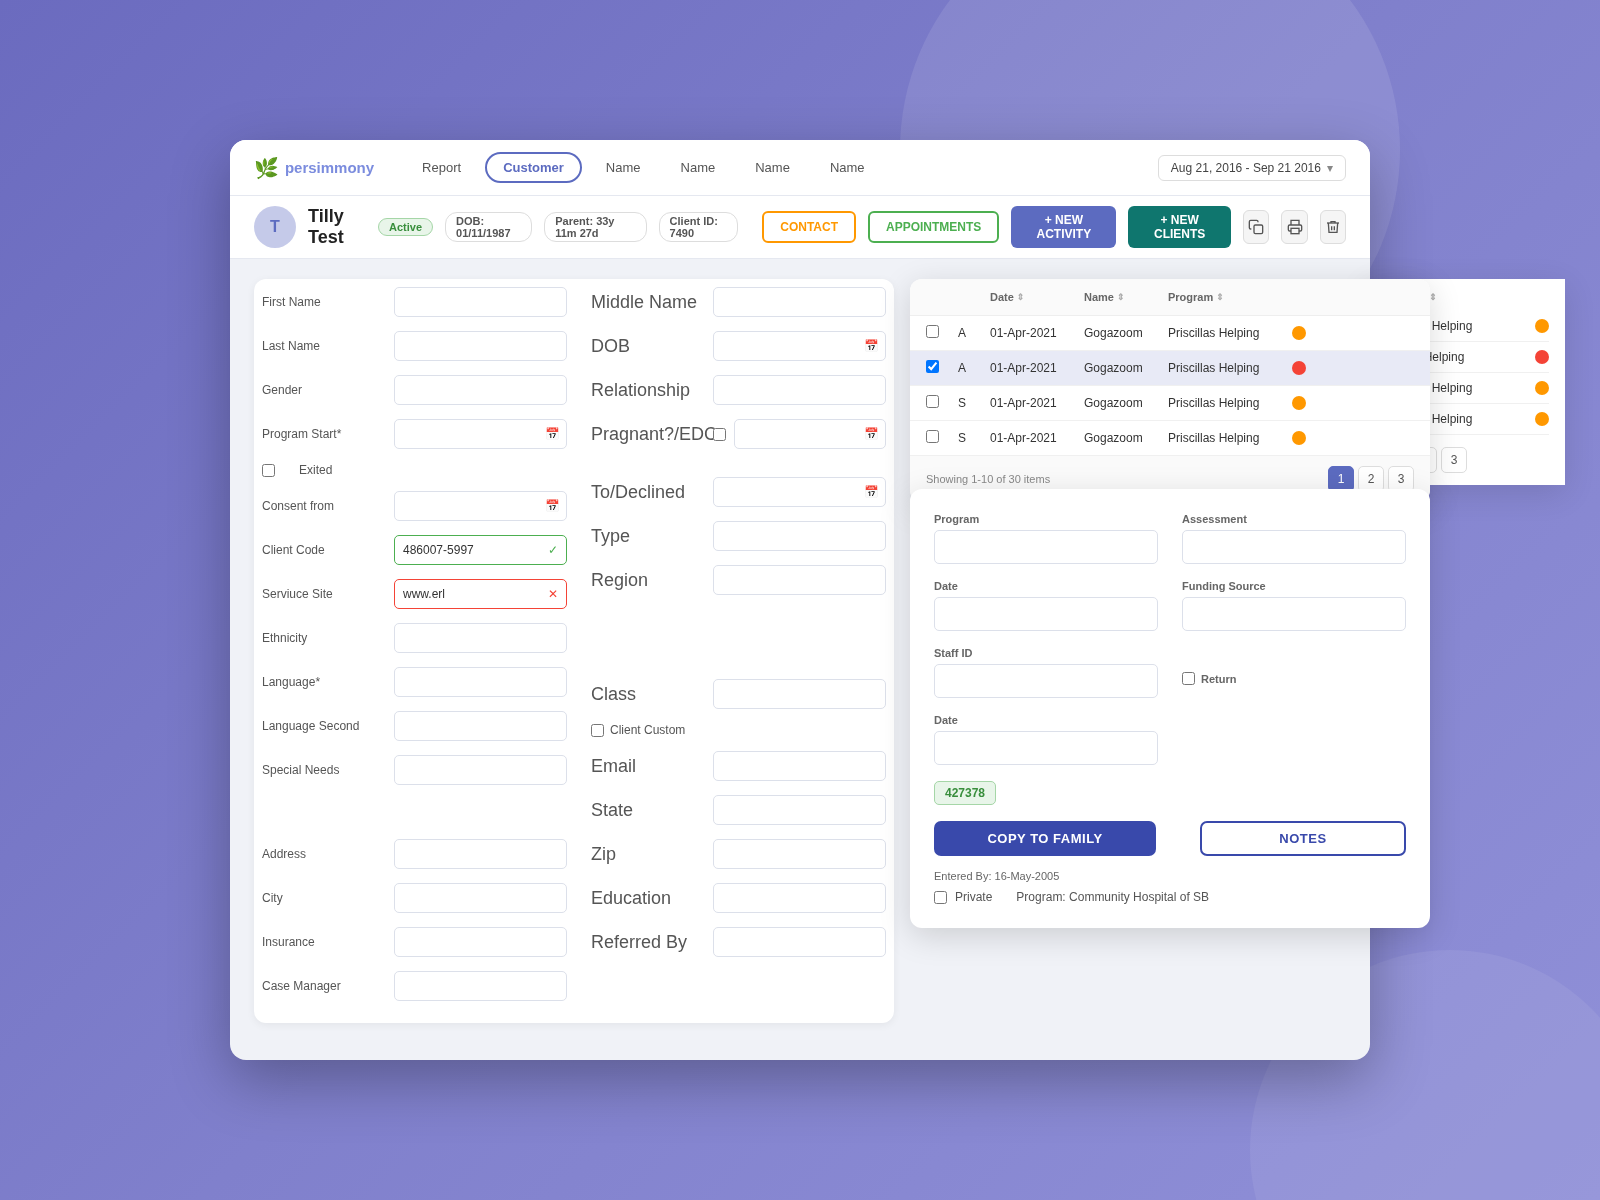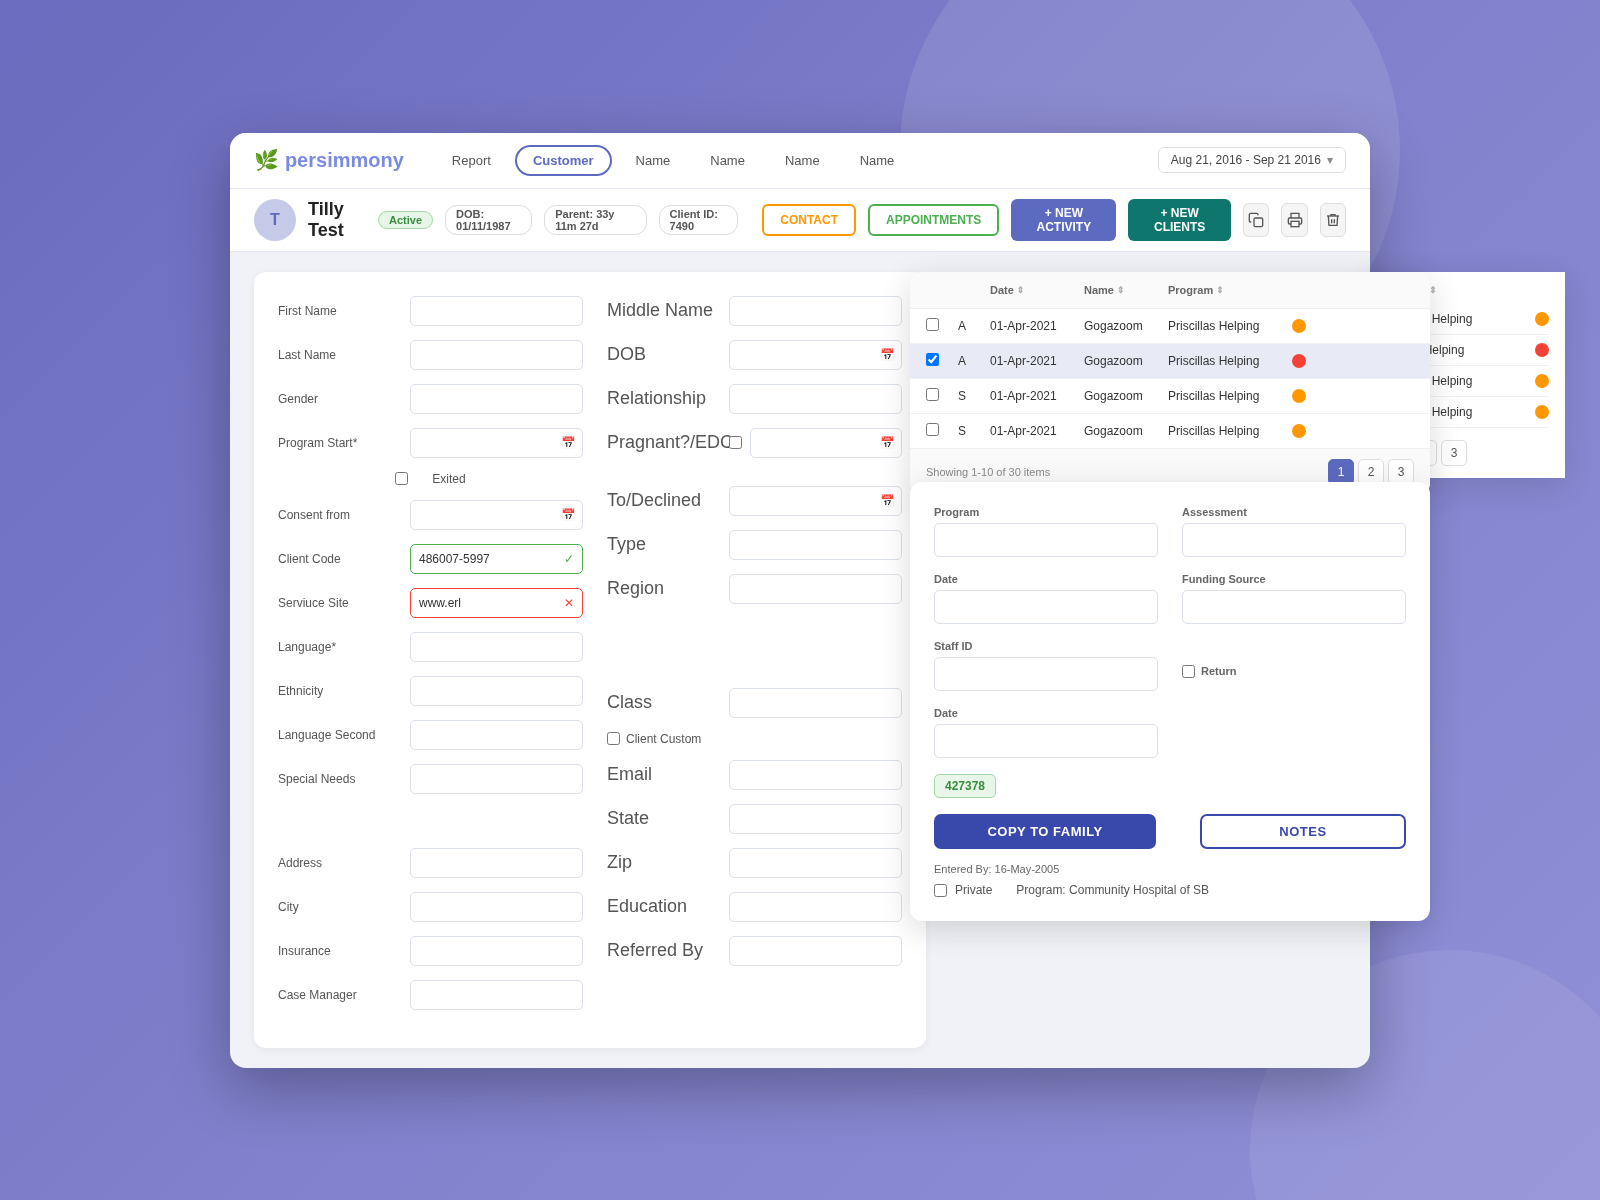--- a/index.html
+++ b/index.html
@@ -56,21 +56,21 @@
       border-bottom: 1px solid #e5e8f0;
     }
     .logo-area {
       display: flex;
       align-items: center;
       gap: 6px;
       margin-right: 32px;
     }
     .logo-text {
       color: #7b8cde;
-      font-size: 20px;
+      font-size: 15px;
       font-weight: 600;
     }
     .nav-tabs {
       display: flex;
       gap: 8px;
       flex: 1;
     }
     .nav-tab {
       padding: 6px 16px;
       border-radius: 20px;
@@ -179,21 +179,21 @@
       display: flex;
       padding: 20px 24px;
       gap: 20px;
       position: relative;
     }
 
     
     .form-panel {
       background: #fff;
       border-radius: 12px;
-      padding: 24px;
+      padding: 8px;
       flex: 0 0 580px;
       box-shadow: 0 2px 8px rgba(0,0,0,0.06);
     }
 
     .form-row {
       display: flex;
       align-items: center;
       margin-bottom: 14px;
       gap: 12px;
     }
@@ -242,21 +242,20 @@
       width: 110px;
       flex-shrink: 0;
       color: #555;
       font-size: 18px;
     }
     .checkbox-row {
       display: flex;
       align-items: center;
       gap: 24px;
       margin-bottom: 14px;
-      justify-content: center;
     }
     .checkbox-row input[type=checkbox] { cursor: pointer; }
     .checkbox-label { color: #555; font-size: 12px; }
 
     
     .table-panel {
       position: absolute;
       top: 20px;
       right: -60px;
       width: 520px;
@@ -565,25 +564,25 @@
             </div>
           </div>
           <div class="form-row">
             <label class="form-label">Serviuce Site</label>
             <div class="input-with-icon">
               <input class="form-input invalid" type="text" value="www.erl" style="">
               <span class="input-icon icon-invalid">✕</span>
             </div>
           </div>
           <div class="form-row">
+            <label class="form-label">Ethnicity</label>
+            <input class="form-input" type="text" style="">
+          </div>
+          <div class="form-row">
             <label class="form-label">Language*</label>
-            <input class="form-input" type="text" style="">
-          </div>
-          <div class="form-row">
-            <label class="form-label">Ethnicity</label>
             <input class="form-input" type="text" style="">
           </div>
           <div class="form-row">
             <label class="form-label">Language Second</label>
             <input class="form-input" type="text" style="">
           </div>
           <div class="form-row">
             <label class="form-label">Special Needs</label>
             <input class="form-input" type="text" style="">
           </div>

